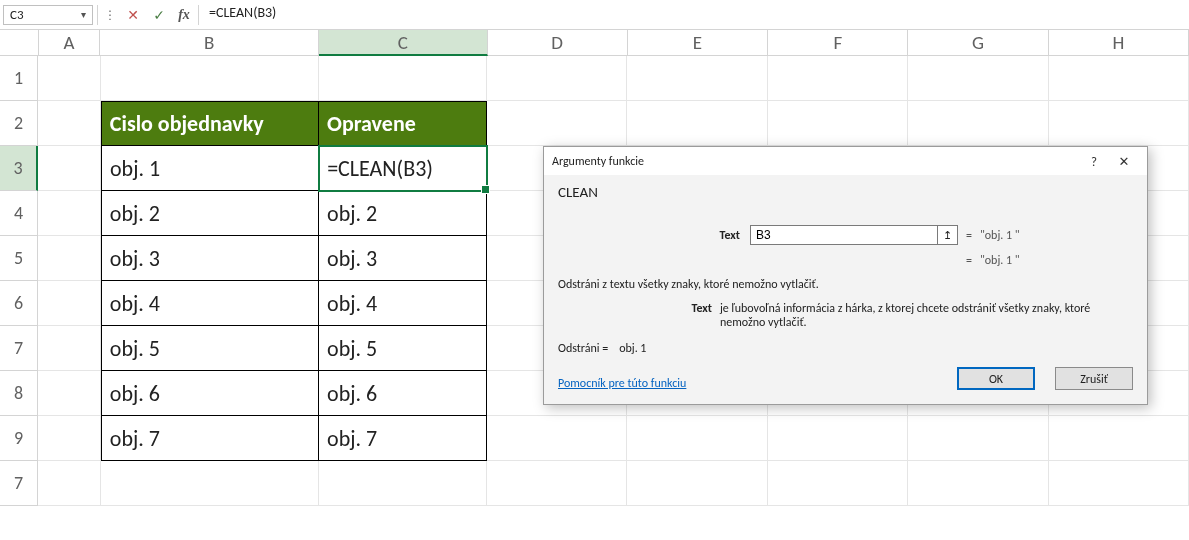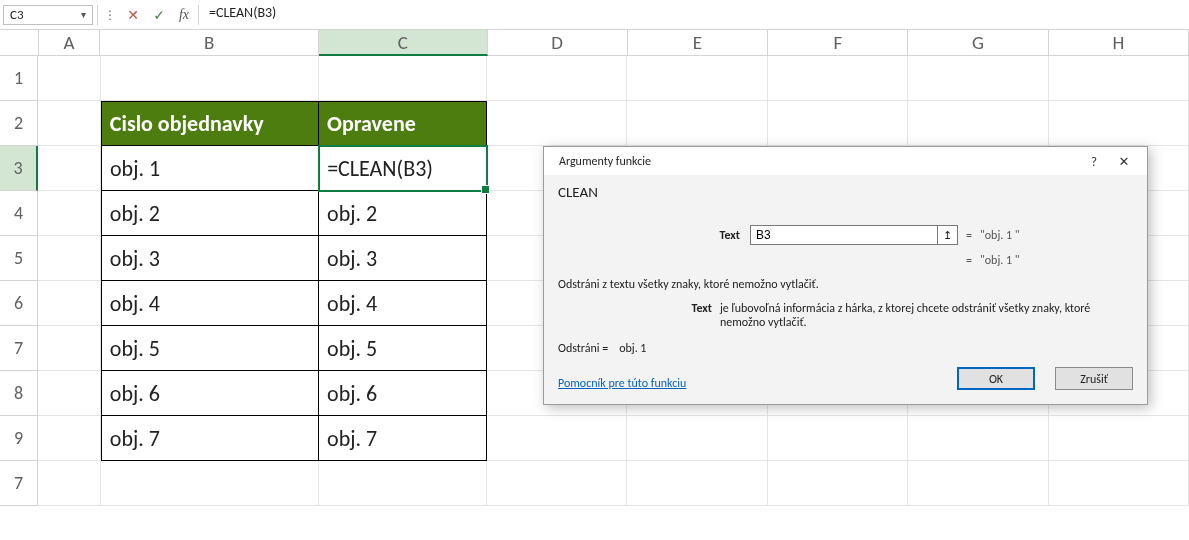--- a/index.html
+++ b/index.html
@@ -64,20 +64,21 @@
   }
   .fb-btn.red { color: #c0504d; }
   .fb-btn.green { color: #4a7e44; }
   .fx-label {
     font-style: italic;
     font-family: "Times New Roman", serif;
     font-size: 14px;
     color: #555;
     width: 20px;
     text-align: center;
+    font-weight: bold;
   }
   .formula-input {
     flex: 1;
     height: 22px;
     padding: 0 6px;
     font-size: 14px;
     color: #222;
     border: none;
     outline: none;
   }
@@ -182,21 +183,21 @@
     box-shadow: 3px 3px 12px rgba(0,0,0,0.25);
     font-size: 12px;
   }
   .dlg-title {
     display: flex;
     align-items: center;
     height: 28px;
     padding: 0 8px;
     background: #fff;
   }
-  .dlg-title-text { font-size: 12px; margin-left: 7px; }
+  .dlg-title-text { font-size: 12px; }
   .dlg-title-spacer { flex: 1; }
   .dlg-title-btn {
     width: 30px;
     height: 24px;
     display: flex;
     align-items: center;
     justify-content: center;
     font-size: 13px;
     color: #333;
   }

